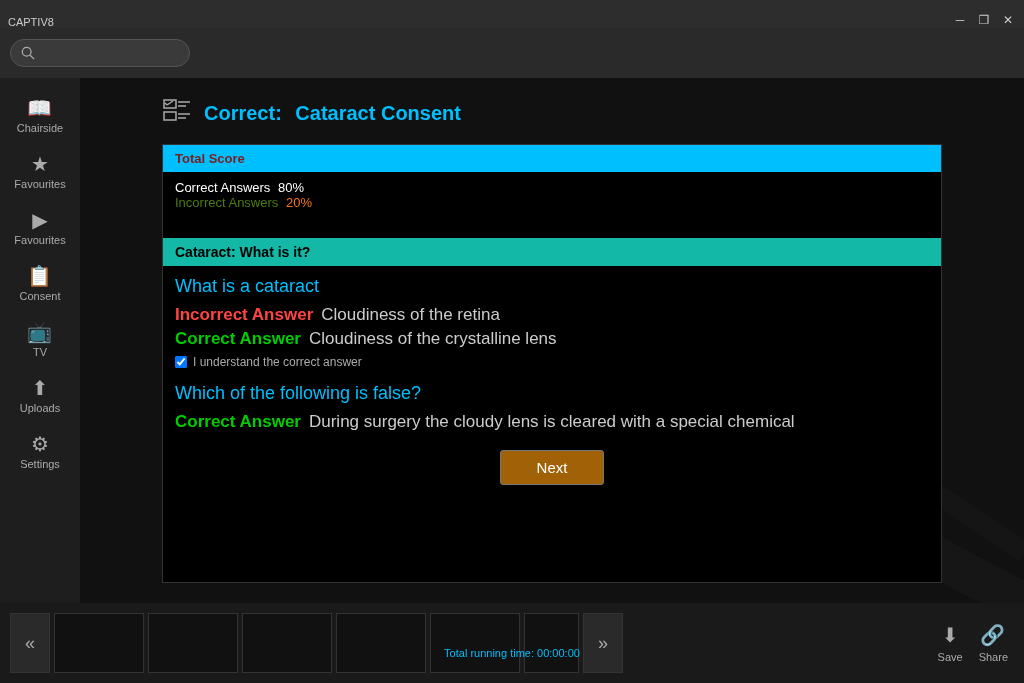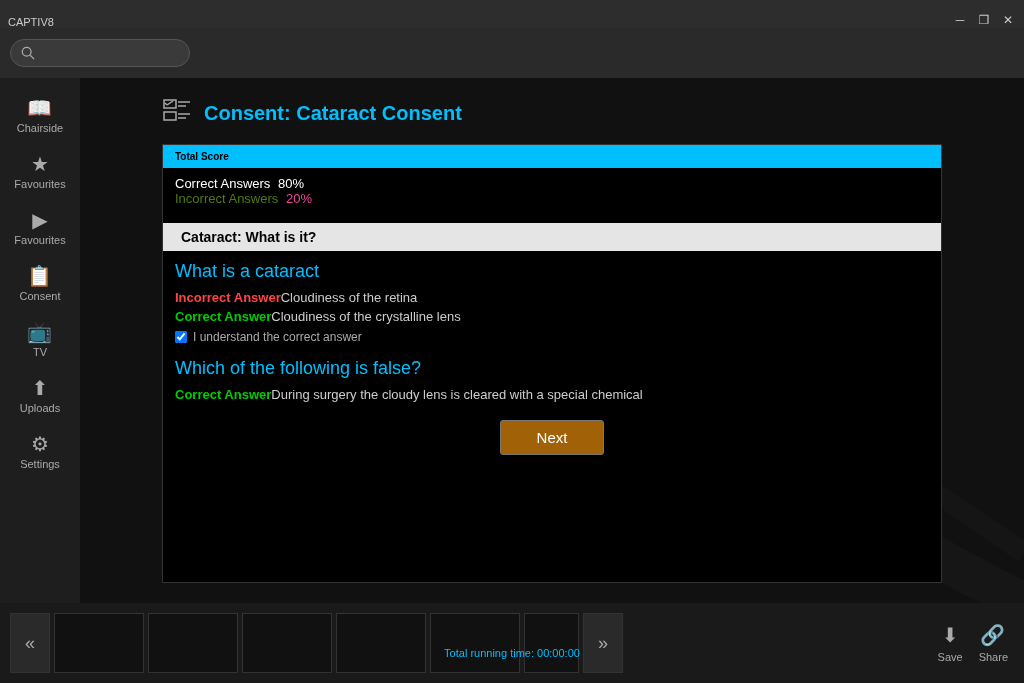--- a/index.html
+++ b/index.html
@@ -160,23 +160,23 @@
       flex-direction: column;
     }
 
     
     #score-section {
       padding: 0;
     }
     #total-score-bar {
       background: #00bfff;
       padding: 6px 12px;
-      font-size: 10px;
+      font-size: 13px;
       font-weight: bold;
-      color: #000000;
+      color: #7f1d1d;
     }
     #score-details {
       padding: 8px 12px;
     }
     .correct-answers {
       font-size: 13px;
       color: #00cc00;
     }
     .correct-answers span {
       color: #fff;
@@ -202,36 +202,37 @@
     }
     #quiz-scroll::-webkit-scrollbar-thumb {
       background: #888;
       border: 2px solid #333;
     }
 
     .question-section {
       margin-bottom: 0;
     }
     .section-header {
-      background: #e5e5e5;
-      padding: 6px 18px;
+      background: #14b8a6;
+      padding: 6px 12px;
       font-size: 14px;
       font-weight: bold;
       color: #000;
-      margin-top: 9px;
+      margin-top: 20px;
     }
     .question-title {
       font-size: 18px;
       color: #00bfff;
       padding: 10px 12px 6px;
     }
     .answer-row {
       padding: 2px 12px;
-      font-size: 13px;
-      display: flex;
+      font-size: 17px;
+      display: flex;
+      gap: 8px;
       align-items: flex-start;
     }
     .answer-label-incorrect {
       color: #ff4444;
       font-weight: bold;
       white-space: nowrap;
     }
     .answer-label-correct {
       color: #00cc00;
       font-weight: bold;
@@ -398,36 +399,36 @@
         <rect x="2" y="2" width="12" height="8" stroke="#aaa" stroke-width="1.5" fill="none"></rect>
         <rect x="2" y="14" width="12" height="8" stroke="#aaa" stroke-width="1.5" fill="none"></rect>
         <line x1="16" y1="4" x2="28" y2="4" stroke="#aaa" stroke-width="1.5"></line>
         <line x1="16" y1="8" x2="24" y2="8" stroke="#aaa" stroke-width="1.5"></line>
         <line x1="16" y1="16" x2="28" y2="16" stroke="#aaa" stroke-width="1.5"></line>
         <line x1="16" y1="20" x2="24" y2="20" stroke="#aaa" stroke-width="1.5"></line>
         <line x1="3" y1="5" x2="5" y2="7" stroke="#aaa" stroke-width="1.5"></line>
         <line x1="5" y1="7" x2="11" y2="3" stroke="#aaa" stroke-width="1.5"></line>
       </svg>
       <h1 id="content-title">
-        <span>Consent: </span><span style="color:#00bfff;">Cataract Consent</span>
+        <span>Correct: </span><span style="color:#00bfff;margin-left:8px;">Cataract Consent</span>
       </h1>
     </div>
 
     <div id="quiz-panel">
 
       <div id="score-section">
         <div id="total-score-bar">Total Score</div>
         <div id="score-details">
           <div class="correct-answers">
             <span>Correct Answers</span>
             <span style="color:#fff;margin-left:4px;margin-top:40px;">80%</span>
           </div>
           <div class="incorrect-answers">
             <span>Incorrect Answers</span>
-            <span style="color:#ec4899;margin-left:4px;">20%</span>
+            <span style="color:#f97316;margin-left:4px;">20%</span>
           </div>
         </div>
       </div>
 
       <div id="quiz-scroll">
 
         <div class="question-section">
           <div class="section-header">Cataract: What is it?</div>
           <div class="question-title">What is a cataract</div>
           <div class="answer-row">

